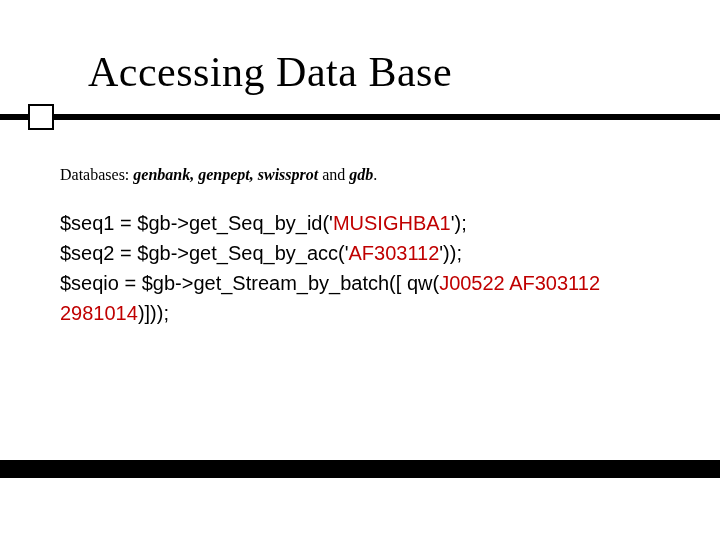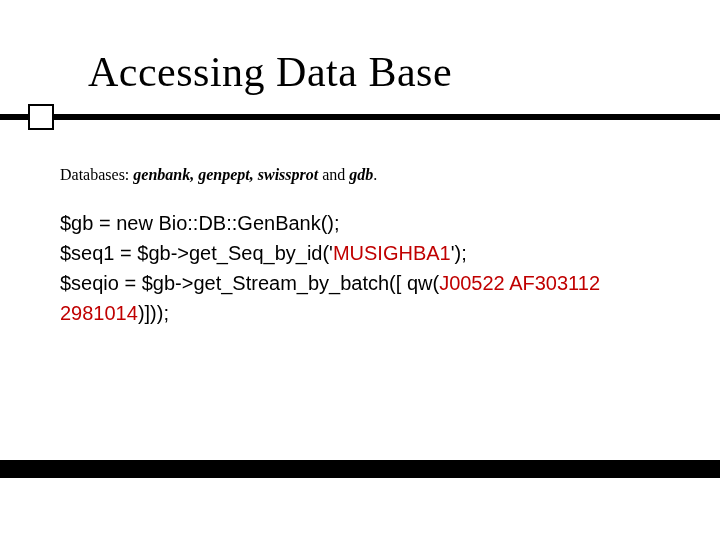--- a/index.html
+++ b/index.html
@@ -30,23 +30,25 @@
     <div class="thick-line"></div>
     <div class="box"></div>
   </div>
 
   <div class="body">
     <p class="db-line">
       <span>Databases: </span><span class="ital">genbank, genpept, swissprot</span><span> and </span><span class="ital">gdb</span><span>.</span>
     </p>
 
     <div class="code">
-      <div>$gb = new Bio::DB::GenBank();</div>
       <div>
         <span>$seq1 = $gb-&gt;get_Seq_by_id('</span><span class="hl">MUSIGHBA1</span><span>');</span>
+      </div>
+      <div>
+        <span>$seq2 = $gb-&gt;get_Seq_by_acc('</span><span class="hl">AF303112</span><span>'));</span>
       </div>
       <div>
         <span>$seqio = $gb-&gt;get_Stream_by_batch([ qw(</span><span class="hl">J00522 AF303112 2981014</span><span>)]));</span>
       </div>
     </div>
   </div>
 
   <div class="footer"></div>
 </div>
 

